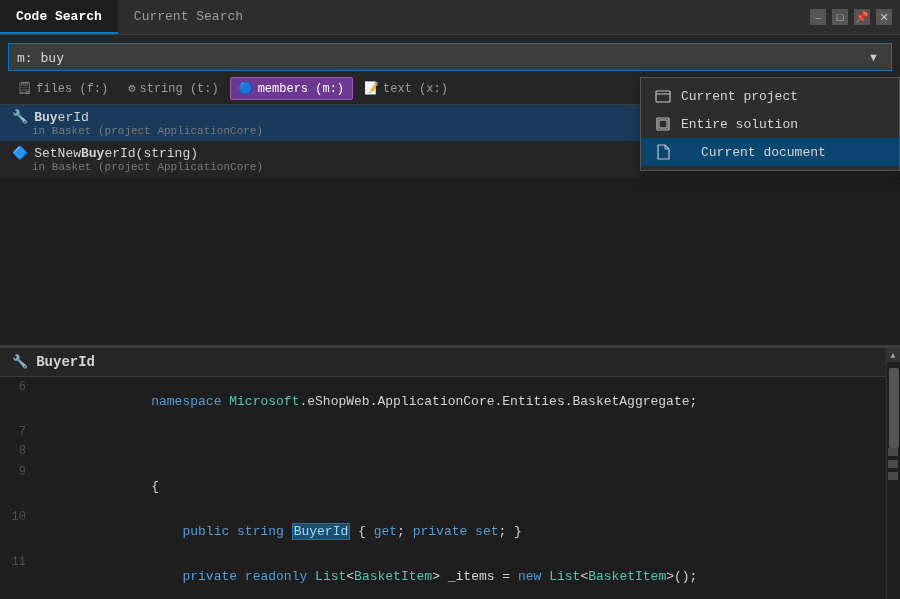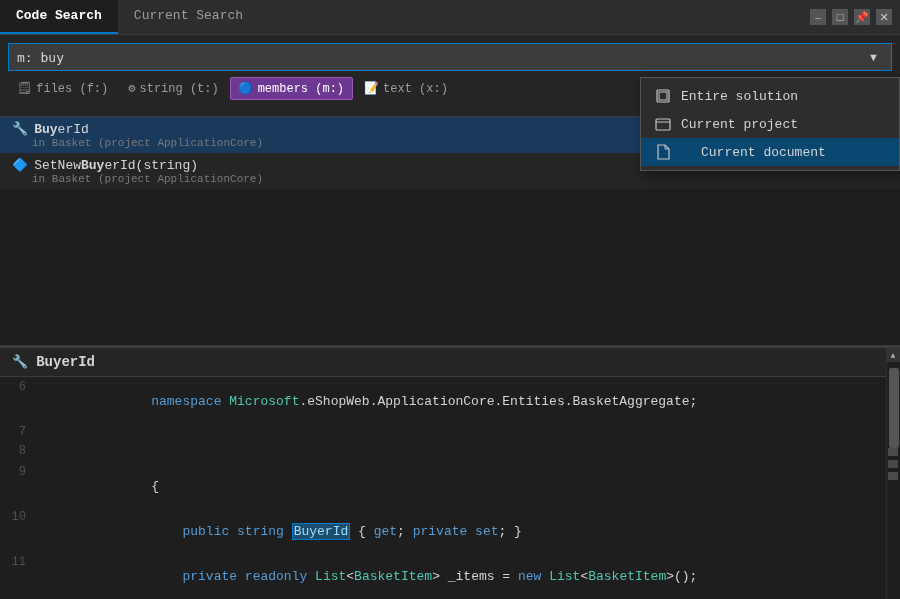--- a/index.html
+++ b/index.html
@@ -19,21 +19,21 @@
       background: #2d2d2d;
       height: 42px;
       display: flex;
       align-items: stretch;
       border-bottom: 1px solid #3c3c3c;
       position: relative;
     }
     .title-tab {
       padding: 8px 16px;
       display: flex;
-      align-items: flex-start;
+      align-items: center;
       font-size: 13px;
       color: #cccccc;
       cursor: pointer;
       border-bottom: 2px solid transparent;
     }
     .title-tab.active {
       background: #1e1e1e;
       border-bottom: 2px solid #007acc;
       color: #ffffff;
       font-weight: 600;
@@ -54,21 +54,21 @@
       border: none;
       cursor: pointer;
       display: flex; align-items: center; justify-content: center;
       color: #ccc;
       font-size: 11px;
     }
 
     
     .search-bar-area {
       background: #252526;
-      padding: 8px 8px 16px 8px;
+      padding: 8px 8px 4px 8px;
     }
     .search-input-row {
       display: flex;
       align-items: center;
       background: #3c3c3c;
       border: 1px solid #007acc;
       height: 28px;
       padding: 0 8px;
       margin-bottom: 6px;
     }
@@ -355,34 +355,34 @@
           <span>SetNew<b>Buy</b>erId(string)</span>
         </div>
         <div class="result-meta">in Basket (project ApplicationCore)</div>
       </div>
     </div>
 
     <div class="dropdown-overlay">
       <div class="dropdown-item">
         <span class="dropdown-item-icon">
           <svg width="16" height="16" viewBox="0 0 16 16">
+              <rect x="1" y="3" width="14" height="11" rx="1" fill="none" stroke="#c5c5c5" stroke-width="1.2"></rect>
+              <path d="M1 6h14" stroke="#c5c5c5" stroke-width="1"></path>
+            </svg>
+        </span>
+        <span>Current project</span>
+      </div>
+      <div class="dropdown-item">
+        <span class="dropdown-item-icon">
+          <svg width="16" height="16" viewBox="0 0 16 16">
               <rect x="2" y="2" width="12" height="12" rx="1" fill="none" stroke="#c5c5c5" stroke-width="1.2"></rect>
               <rect x="4" y="4" width="8" height="8" fill="none" stroke="#c5c5c5" stroke-width="1"></rect>
             </svg>
         </span>
         <span>Entire solution</span>
-      </div>
-      <div class="dropdown-item">
-        <span class="dropdown-item-icon">
-          <svg width="16" height="16" viewBox="0 0 16 16">
-              <rect x="1" y="3" width="14" height="11" rx="1" fill="none" stroke="#c5c5c5" stroke-width="1.2"></rect>
-              <path d="M1 6h14" stroke="#c5c5c5" stroke-width="1"></path>
-            </svg>
-        </span>
-        <span>Current project</span>
       </div>
       <div class="dropdown-item hovered">
         <span class="dropdown-item-icon">
           <svg width="16" height="16" viewBox="0 0 16 16">
               <path d="M3 1h7l4 4v10H3V1z" fill="none" stroke="#c5c5c5" stroke-width="1.2"></path>
               <path d="M10 1v4h4" fill="none" stroke="#c5c5c5" stroke-width="1"></path>
             </svg>
         </span>
         <span>Current document</span>
       </div>

